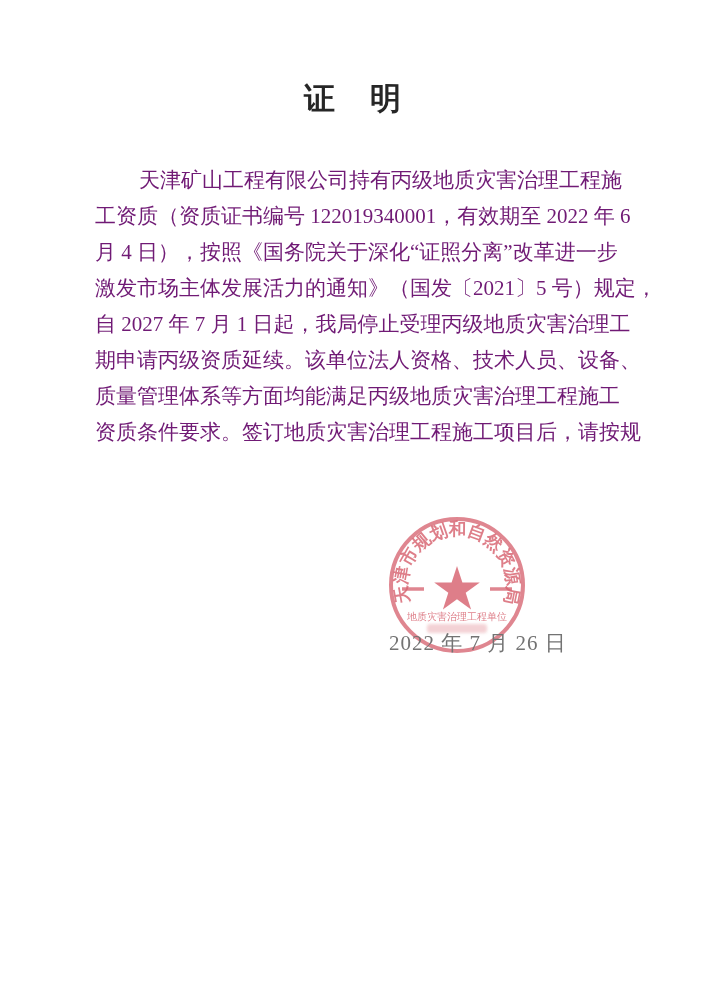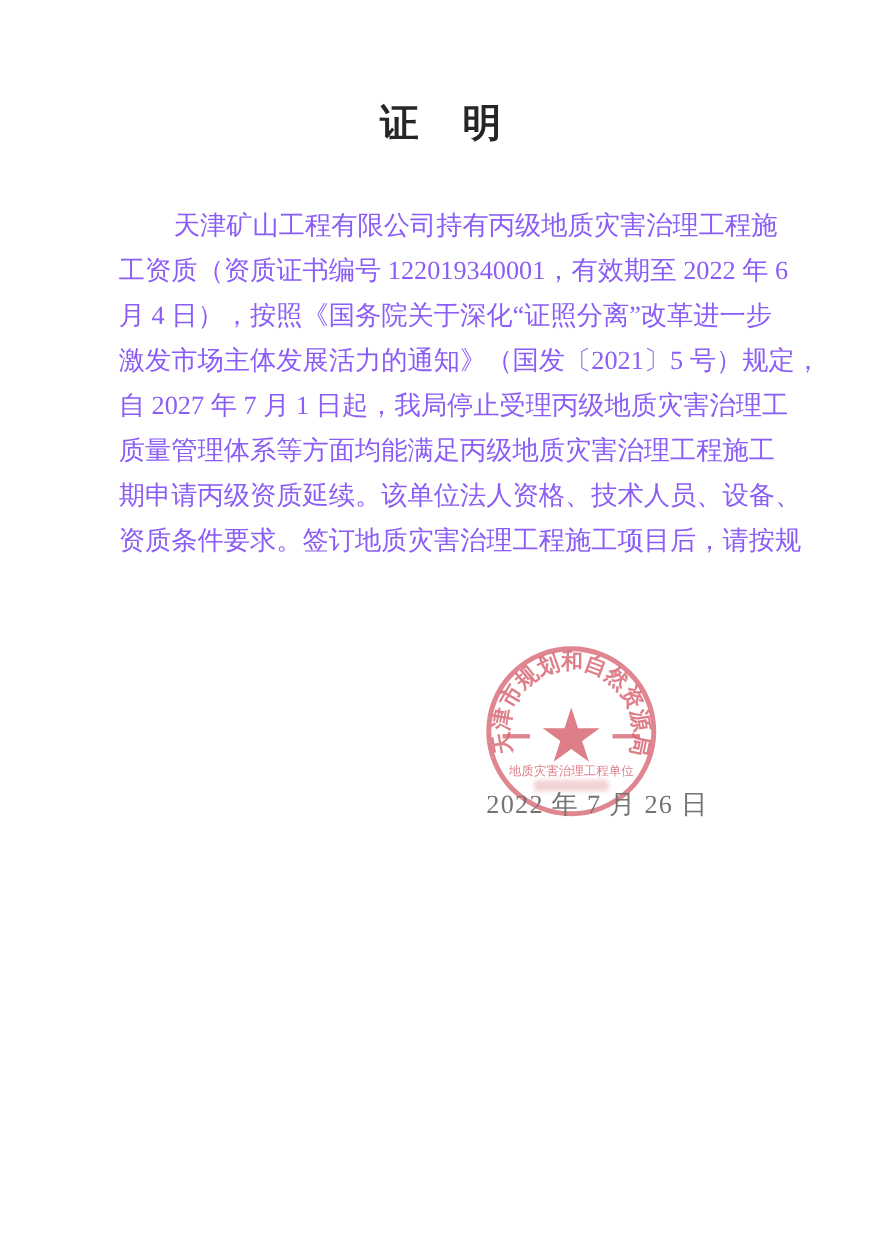--- a/index.html
+++ b/index.html
@@ -30,21 +30,21 @@
     left: 95px;
     width: 515px;
   }
   .line {
     height: 36px;
     line-height: 36px;
     font-size: 21px;
     text-align: justify;
     text-align-last: justify;
     white-space: nowrap;
-    color: #8b5cf6;
+    color: #701a75;
   }
   .line.indent { text-indent: 44px; }
   .line.last { text-align-last: left; }
   .seal {
     position: absolute;
     top: 500px;
     left: 372px;
     width: 170px;
     height: 170px;
     opacity: 0.85;
@@ -66,22 +66,22 @@
 <div class="page">
 
   <div class="doc-title">证　明</div>
 
   <div class="body-lines">
       <div class="line indent">天津矿山工程有限公司持有丙级地质灾害治理工程施</div>
       <div class="line">工资质（资质证书编号 122019340001，有效期至 2022 年 6</div>
       <div class="line">月 4 日），按照《国务院关于深化“证照分离”改革进一步</div>
       <div class="line">激发市场主体发展活力的通知》（国发〔2021〕5 号）规定，</div>
       <div class="line">自 2027 年 7 月 1 日起，我局停止受理丙级地质灾害治理工</div>
+      <div class="line">期申请丙级资质延续。该单位法人资格、技术人员、设备、</div>
       <div class="line">质量管理体系等方面均能满足丙级地质灾害治理工程施工</div>
-      <div class="line">期申请丙级资质延续。该单位法人资格、技术人员、设备、</div>
       <div class="line">资质条件要求。签订地质灾害治理工程施工项目后，请按规</div>
     </div>
 
   <svg class="seal" viewBox="0 0 170 170" xmlns="http://www.w3.org/2000/svg">
     <defs>
       <path id="sealArc" d="M 38 102 A 50 50 0 1 1 132 102" fill="none"></path>
       <filter id="sealBlur" x="-50%" y="-50%" width="200%" height="200%">
         <feGaussianBlur stdDeviation="1.8"></feGaussianBlur>
       </filter>
     </defs>

